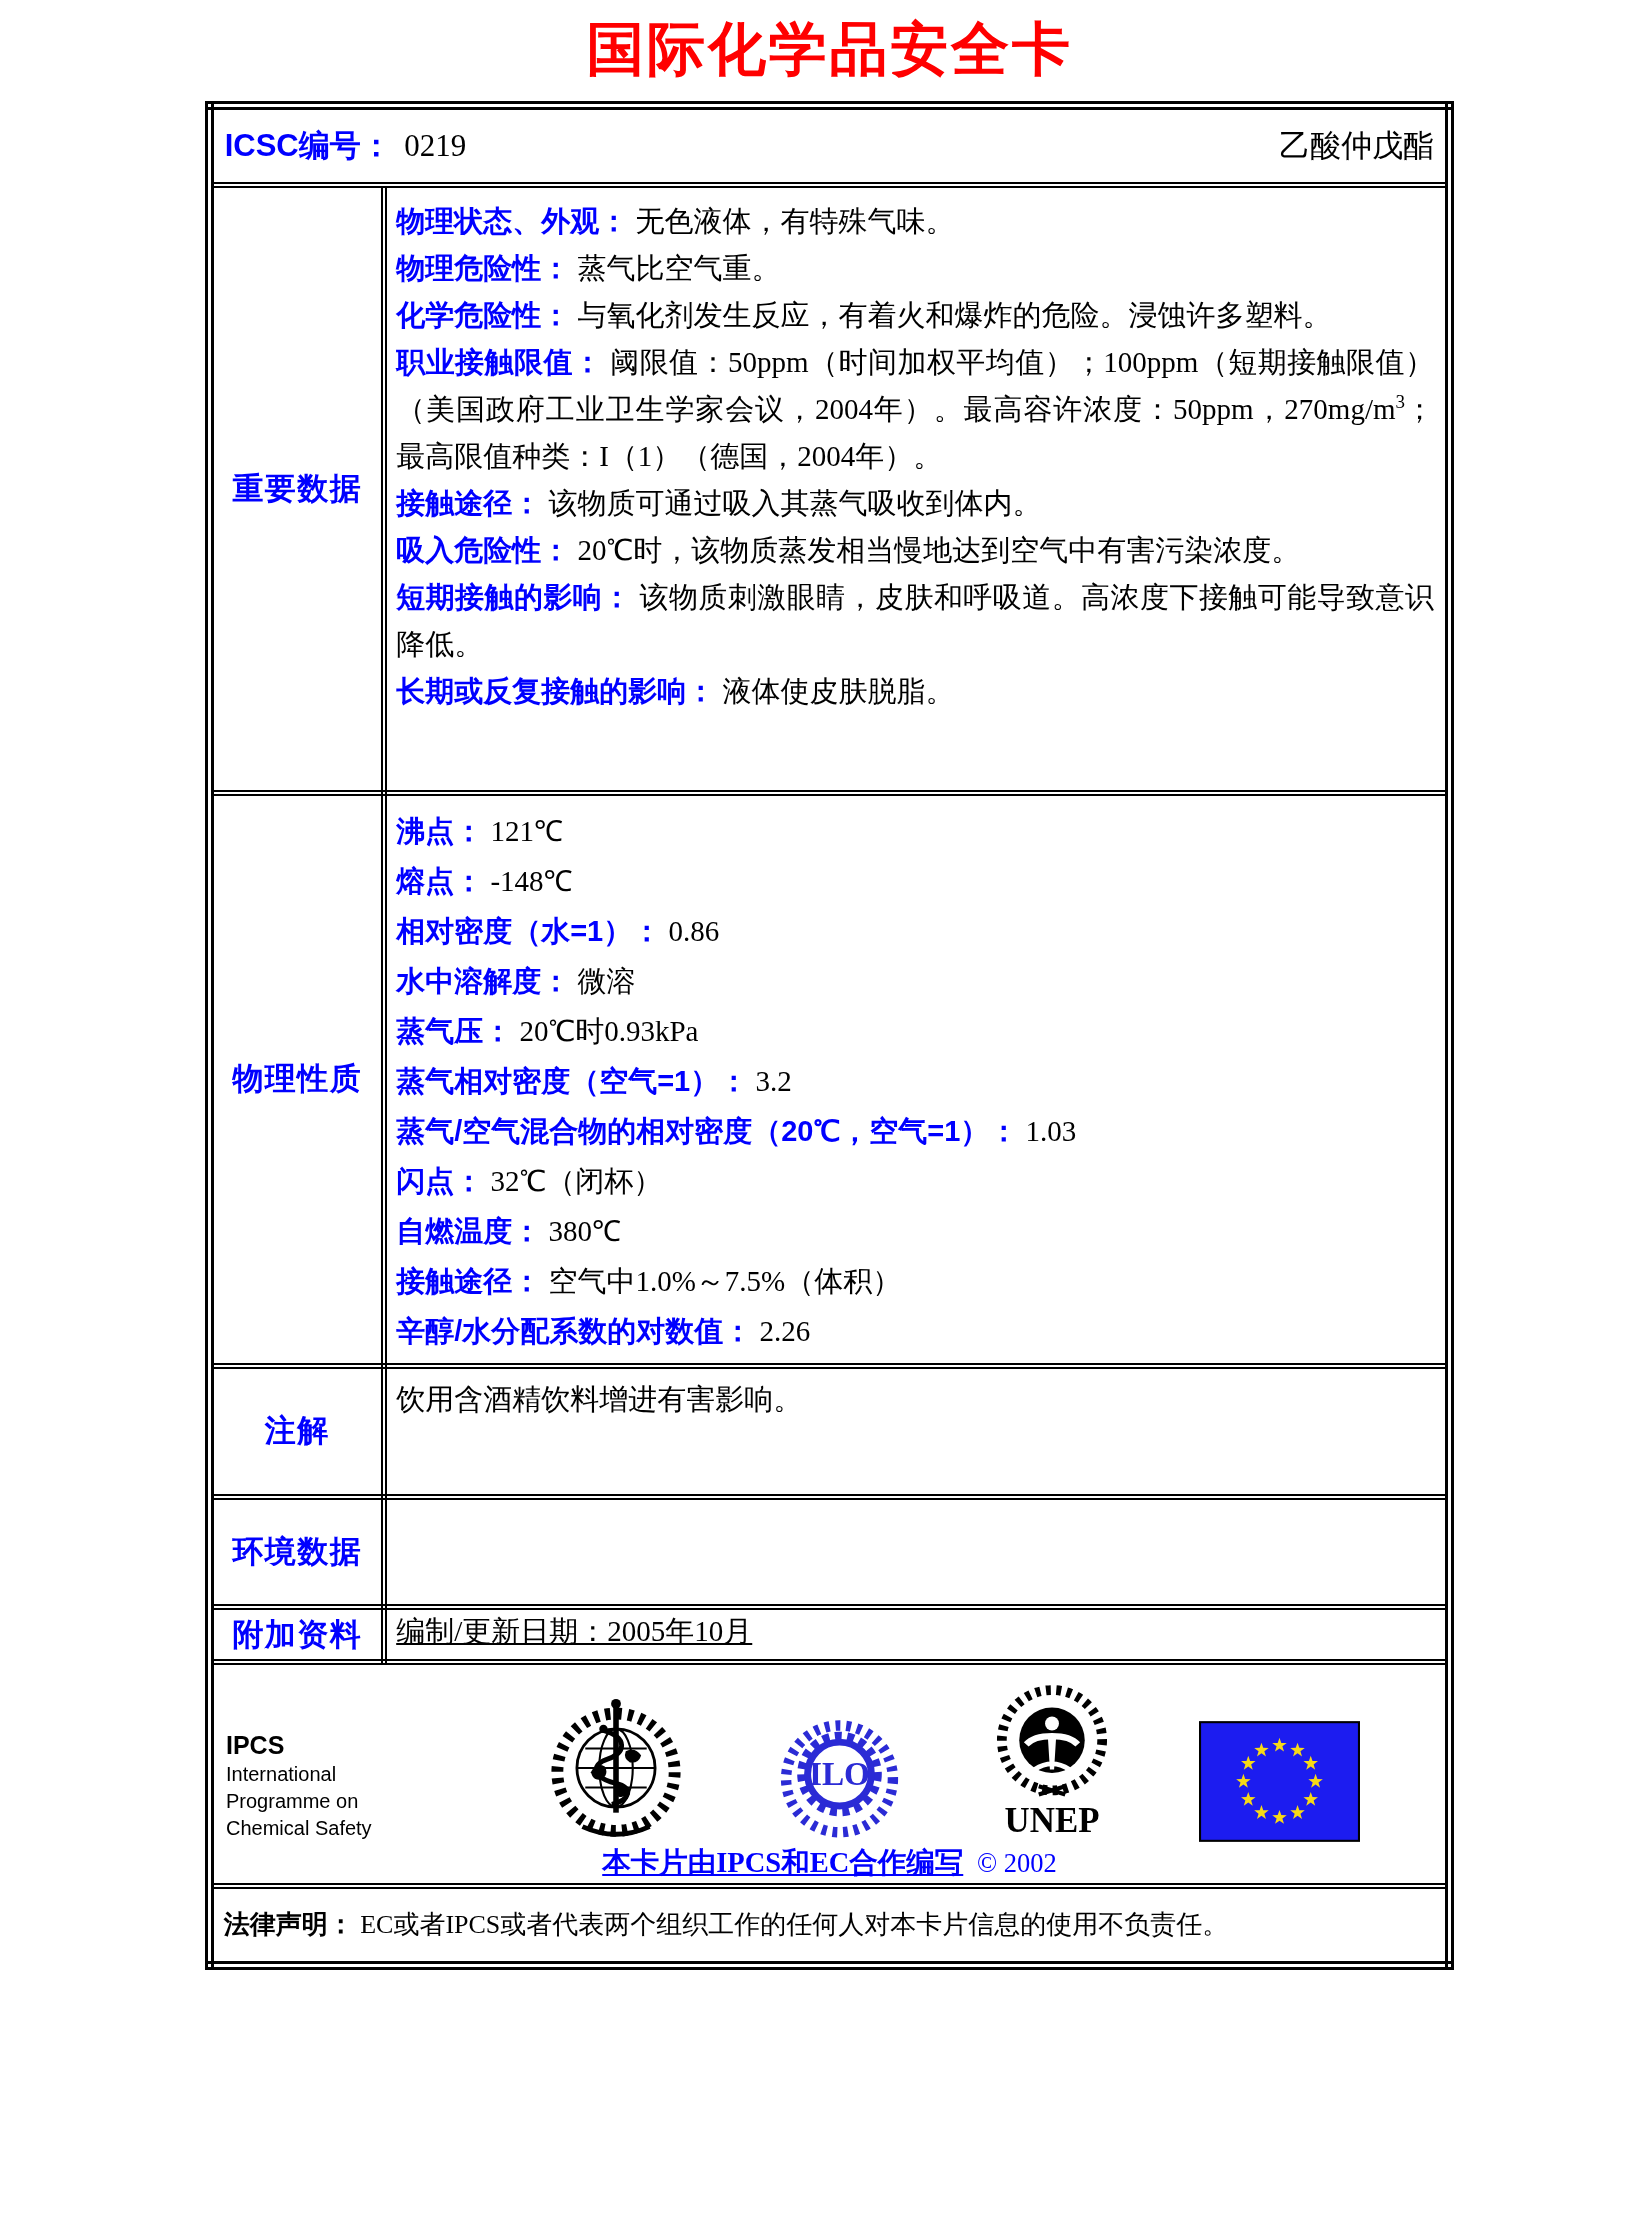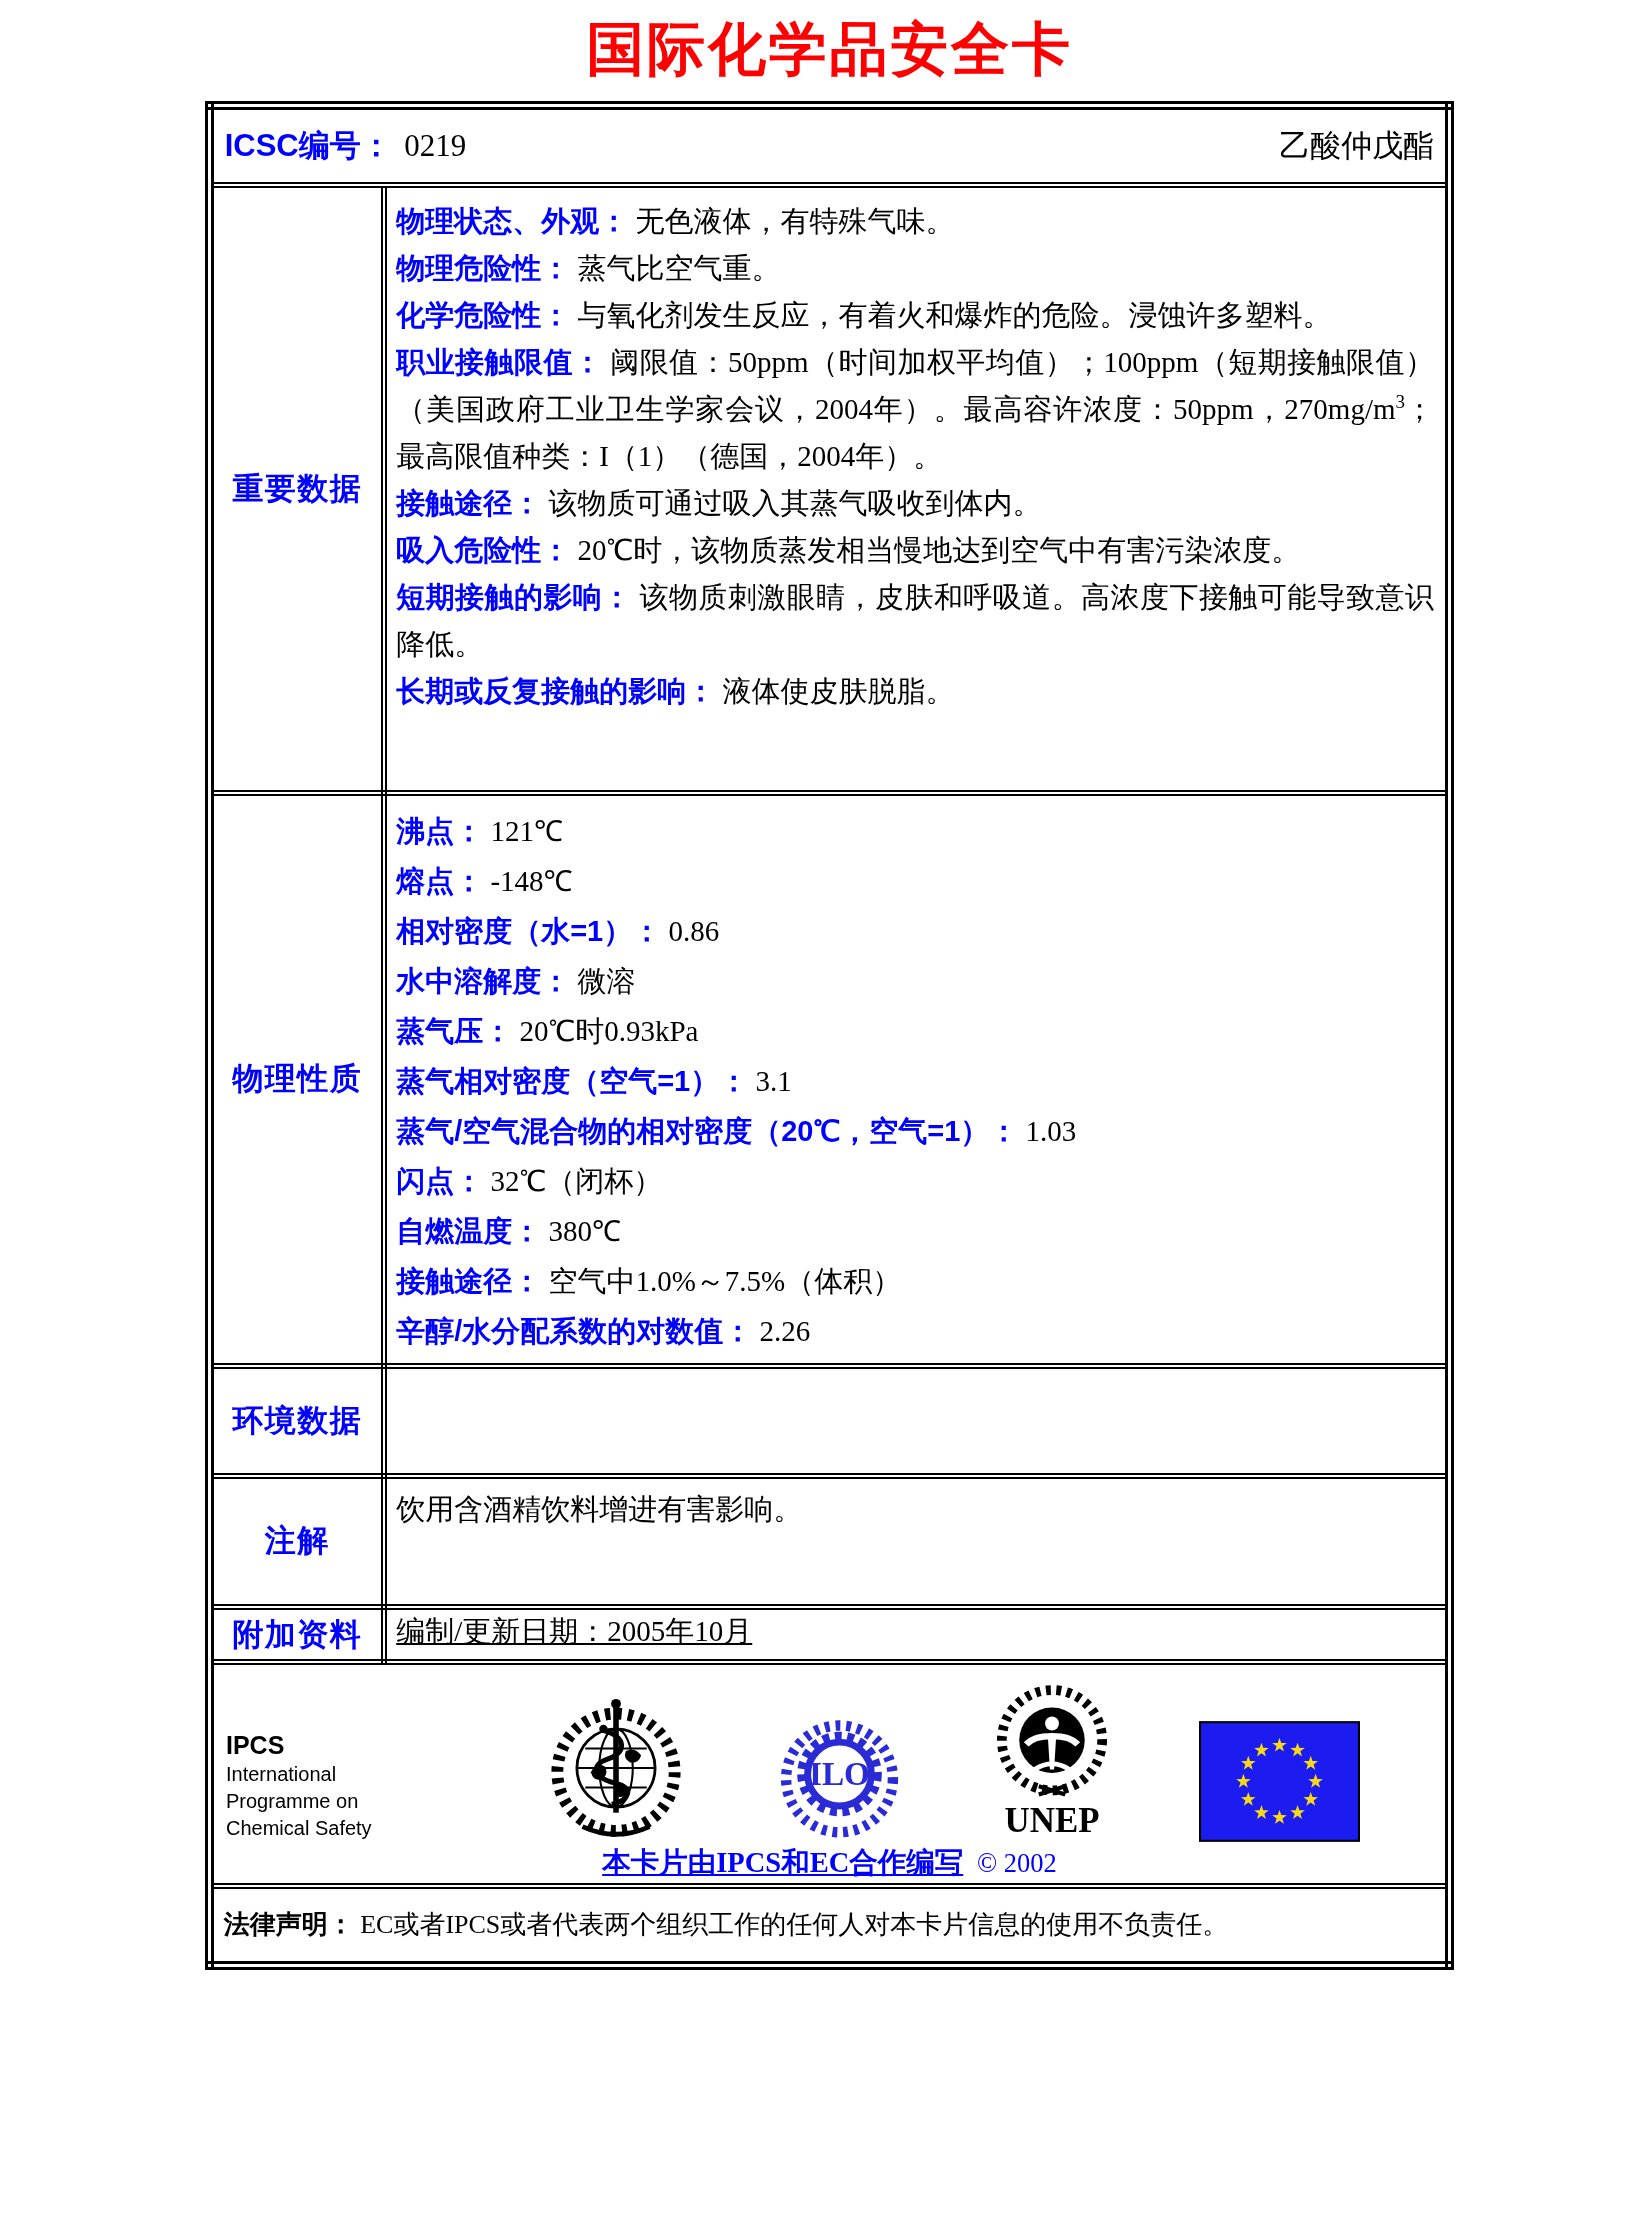--- a/index.html
+++ b/index.html
@@ -84,37 +84,37 @@
     </tr>
 
     <tr>
       <td class="rowlabel" style="height:551px;">物理性质</td>
       <td class="content phys">
         <div class="item"><span class="blab">沸点：</span> <span class="btxt">121℃</span></div>
         <div class="item"><span class="blab">熔点：</span> <span class="btxt">-148℃</span></div>
         <div class="item"><span class="blab">相对密度（水=1）：</span> <span class="btxt">0.86</span></div>
         <div class="item"><span class="blab">水中溶解度：</span> <span class="btxt">微溶</span></div>
         <div class="item"><span class="blab">蒸气压：</span> <span class="btxt">20℃时0.93kPa</span></div>
-        <div class="item"><span class="blab">蒸气相对密度（空气=1）：</span> <span class="btxt">3.1</span></div>
+        <div class="item"><span class="blab">蒸气相对密度（空气=1）：</span> <span class="btxt">3.2</span></div>
         <div class="item"><span class="blab">蒸气/空气混合物的相对密度（20℃，空气=1）：</span> <span class="btxt">1.03</span></div>
         <div class="item"><span class="blab">闪点：</span> <span class="btxt">32℃（闭杯）</span></div>
         <div class="item"><span class="blab">自燃温度：</span> <span class="btxt">380℃</span></div>
         <div class="item"><span class="blab">接触途径：</span> <span class="btxt">空气中1.0%～7.5%（体积）</span></div>
         <div class="item"><span class="blab">辛醇/水分配系数的对数值：</span> <span class="btxt">2.26</span></div>
       </td>
     </tr>
 
     <tr>
+      <td class="rowlabel" style="height:123px;">注解</td>
+      <td class="content notes-cell">饮用含酒精饮料增进有害影响。</td>
+    </tr>
+
+    <tr>
       <td class="rowlabel" style="height:102px;">环境数据</td>
       <td class="content"></td>
-    </tr>
-
-    <tr>
-      <td class="rowlabel" style="height:123px;">注解</td>
-      <td class="content notes-cell">饮用含酒精饮料增进有害影响。</td>
     </tr>
 
     <tr>
       <td class="rowlabel" style="height:47px;">附加资料</td>
       <td class="content addl-cell" style="vertical-align:middle;padding-top:2.8px;">编制/更新日期：2005年10月</td>
     </tr>
 
     <tr>
       <td colspan="2" style="height:200px;vertical-align:top;">
         <div class="logos-wrap">

